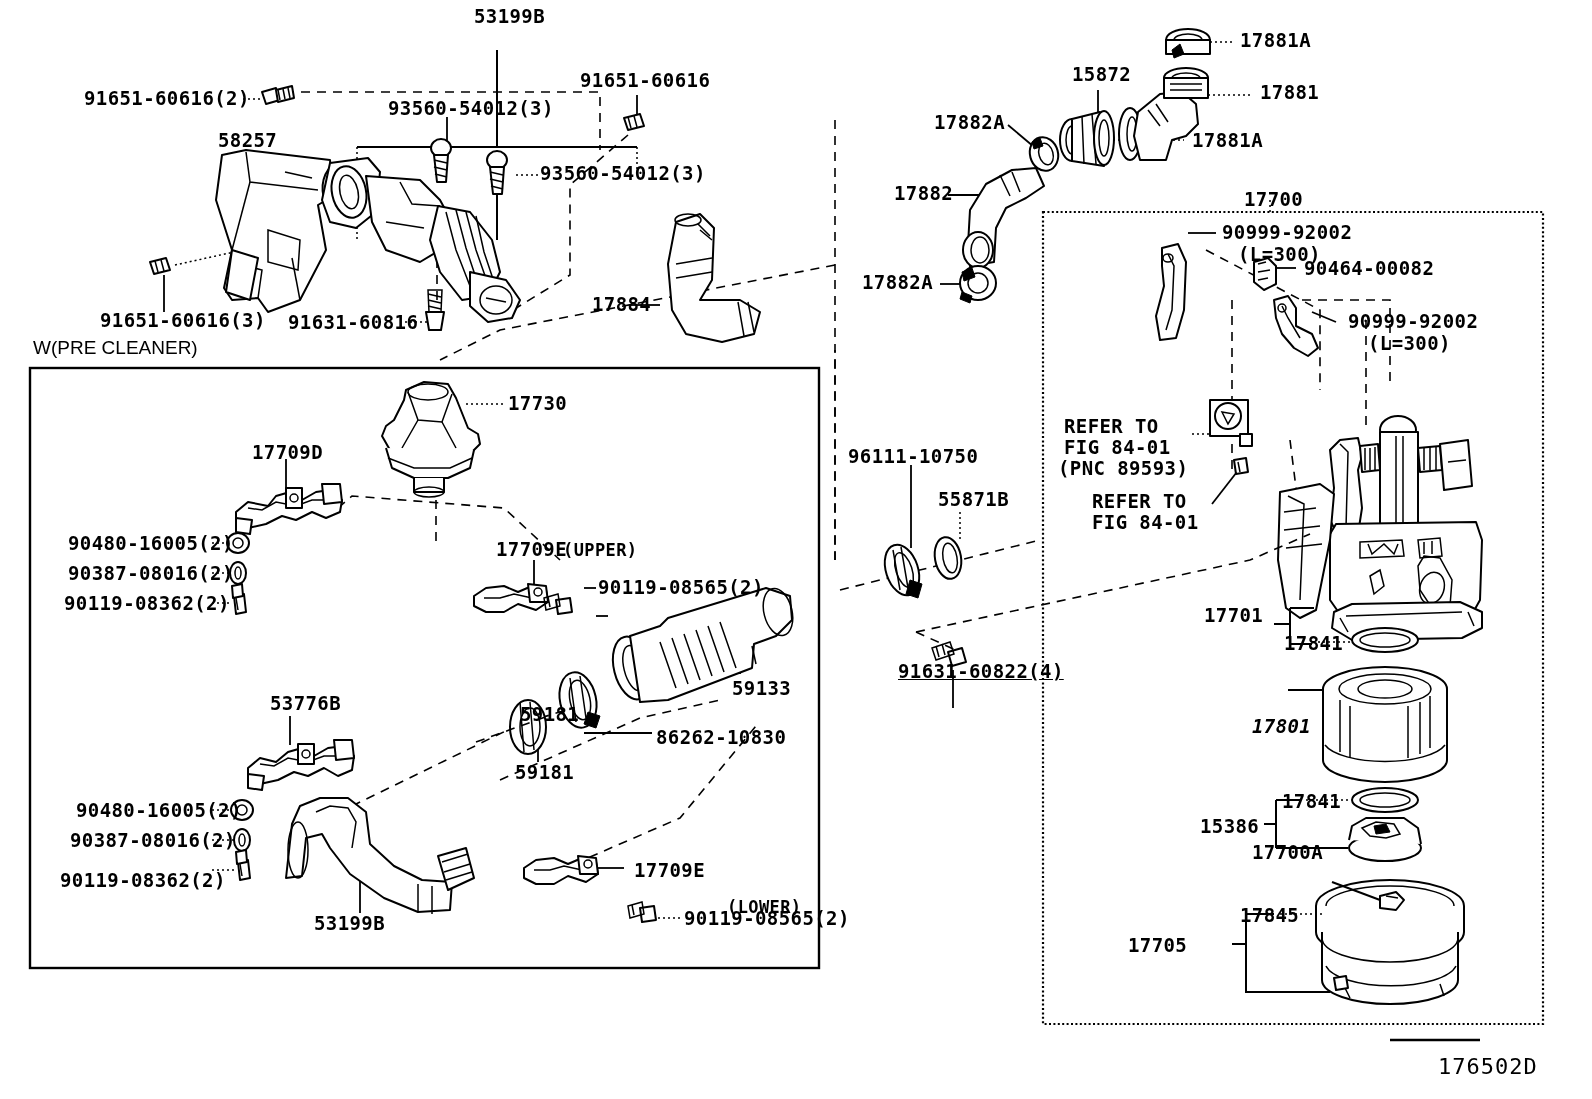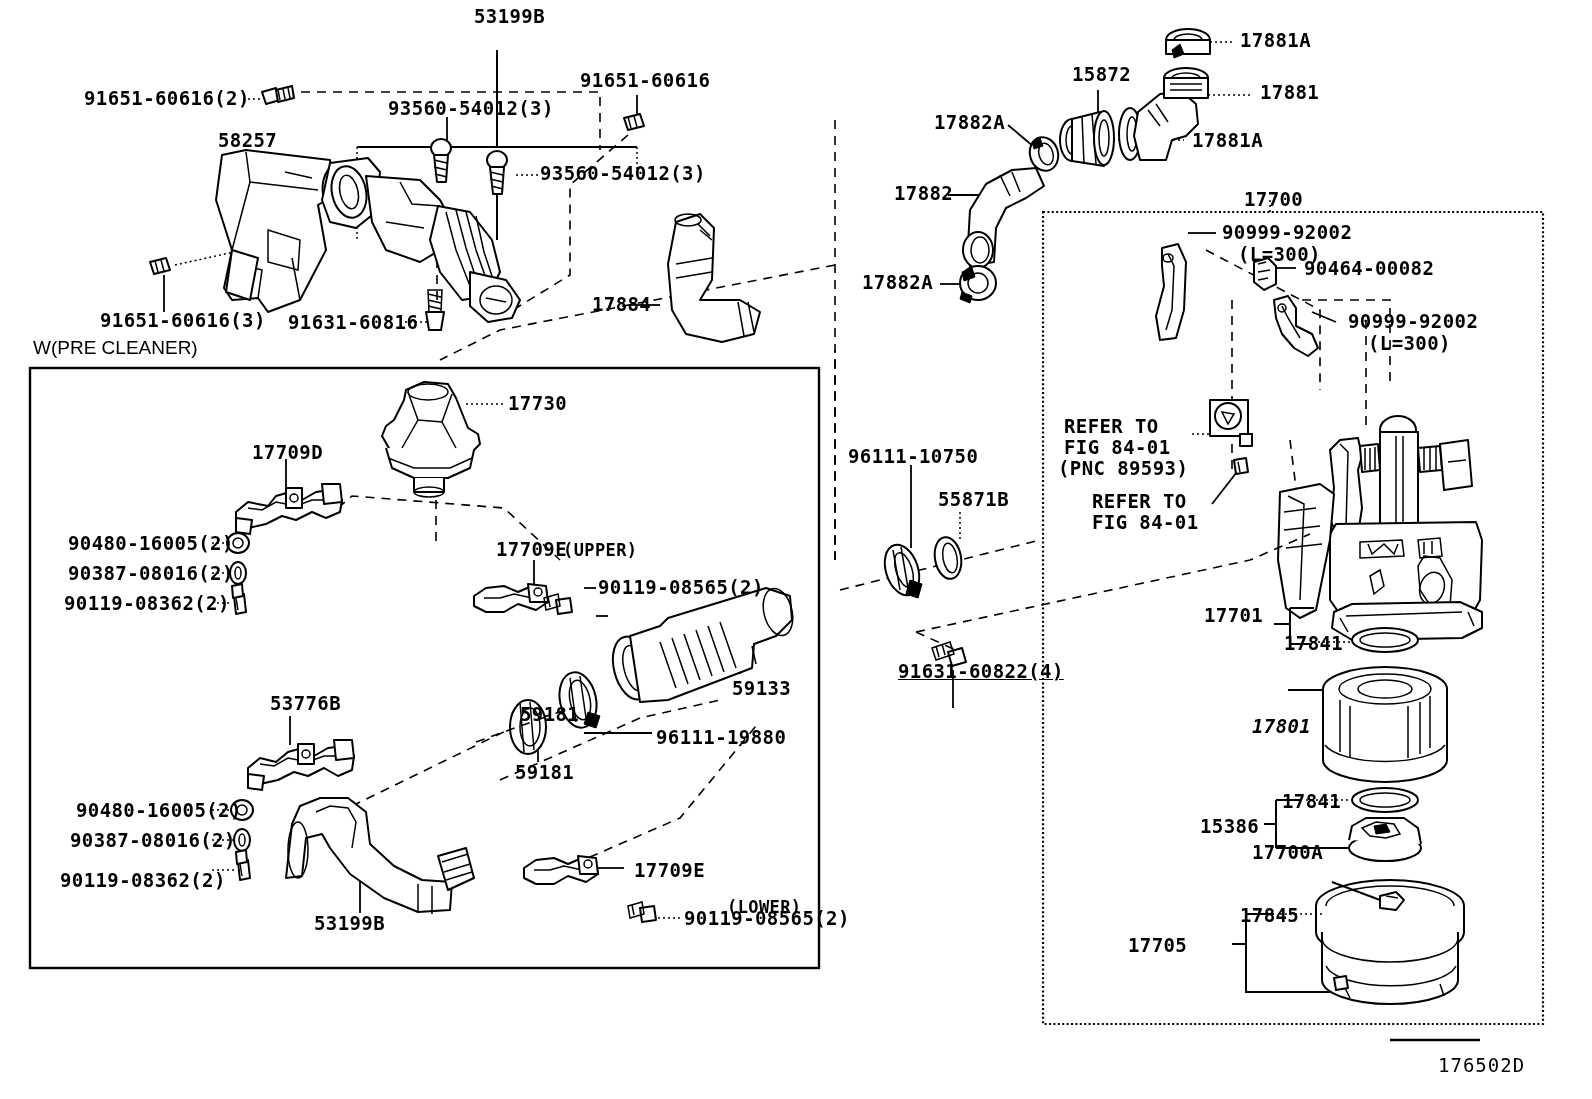--- a/index.html
+++ b/index.html
@@ -27,21 +27,21 @@
     line-height: 1.12;
   }
   .lbl.thin {
     font-family: "Liberation Sans", sans-serif;
     font-weight: normal;
     font-size: 19px;
     letter-spacing: 0px;
   }
   .lbl.figid {
     font-weight: normal;
-    font-size: 19px;
+    font-size: 22px;
     letter-spacing: 1px;
   }
   .lbl.suffix {
     font-size: 17px;
     font-weight: bold;
   }
   svg { position: absolute; left: 0; top: 0; overflow: visible; }
   .sl { stroke: #000; fill: none; }
   .dash { stroke: #000; fill: none; stroke-dasharray: 9 7; stroke-width: 1.6; }
   .dot { stroke: #000; fill: none; stroke-dasharray: 2 3; stroke-width: 1.5; }
@@ -523,21 +523,21 @@
 
   <div class="lbl" style="left:508px; top:393px;">17730</div>
   <div class="lbl" style="left:252px; top:442px;">17709D</div>
   <div class="lbl" style="left:68px;  top:533px;">90480-16005(2)</div>
   <div class="lbl" style="left:68px;  top:563px;">90387-08016(2)</div>
   <div class="lbl" style="left:64px;  top:593px;">90119-08362(2)</div>
   <div class="lbl" style="left:496px; top:539px;">17709E</div>
   <div class="lbl suffix" style="left:563px; top:541px;">(UPPER)</div>
   <div class="lbl" style="left:598px; top:577px;">90119-08565(2)</div>
   <div class="lbl" style="left:732px; top:678px;">59133</div>
-  <div class="lbl" style="left:656px; top:727px;">96111-19880</div>
+  <div class="lbl" style="left:656px; top:727px;">86262-10830</div>
   <div class="lbl" style="left:515px; top:762px;">59181</div>
   <div class="lbl" style="left:520px; top:704px;">59181</div>
   <div class="lbl" style="left:270px; top:693px;">53776B</div>
   <div class="lbl" style="left:76px;  top:800px;">90480-16005(2)</div>
   <div class="lbl" style="left:70px;  top:830px;">90387-08016(2)</div>
   <div class="lbl" style="left:60px;  top:870px;">90119-08362(2)</div>
   <div class="lbl" style="left:314px; top:913px;">53199B</div>
   <div class="lbl" style="left:634px; top:860px;">17709E</div>
   <div class="lbl suffix" style="left:701px; top:898px;margin-left:26px;">(LOWER)</div>
   <div class="lbl" style="left:684px; top:908px;">90119-08565(2)</div>

